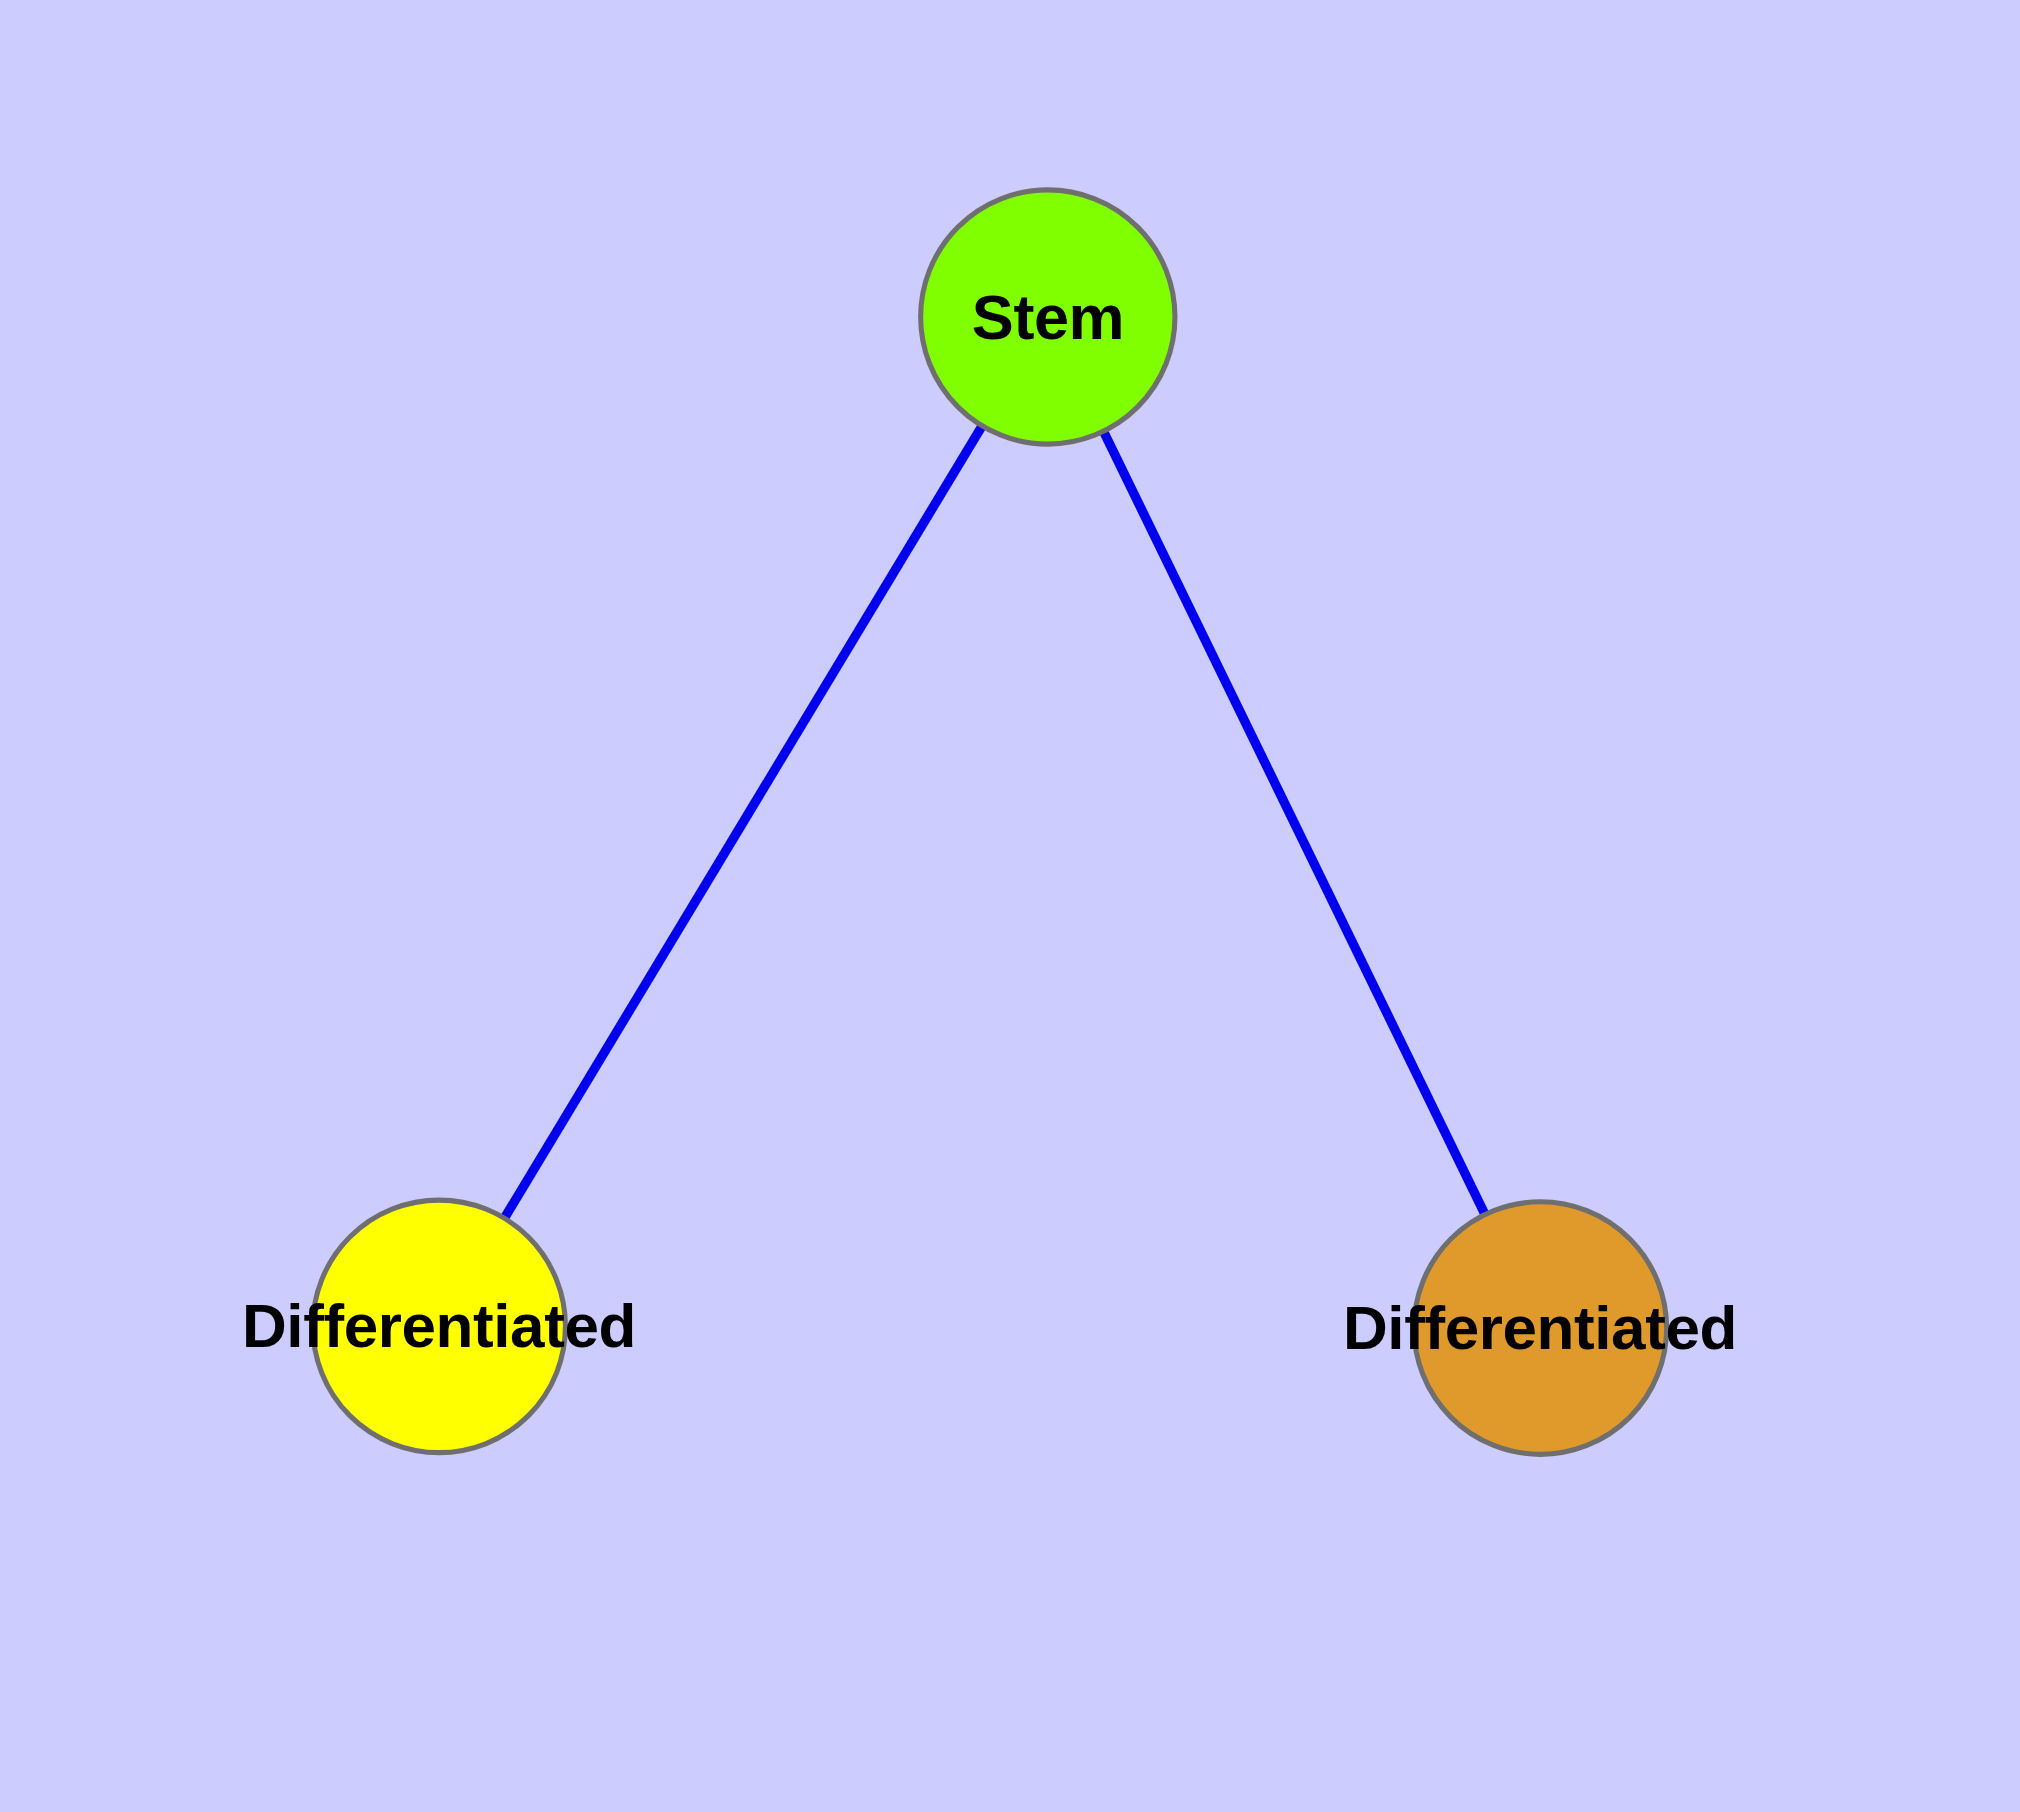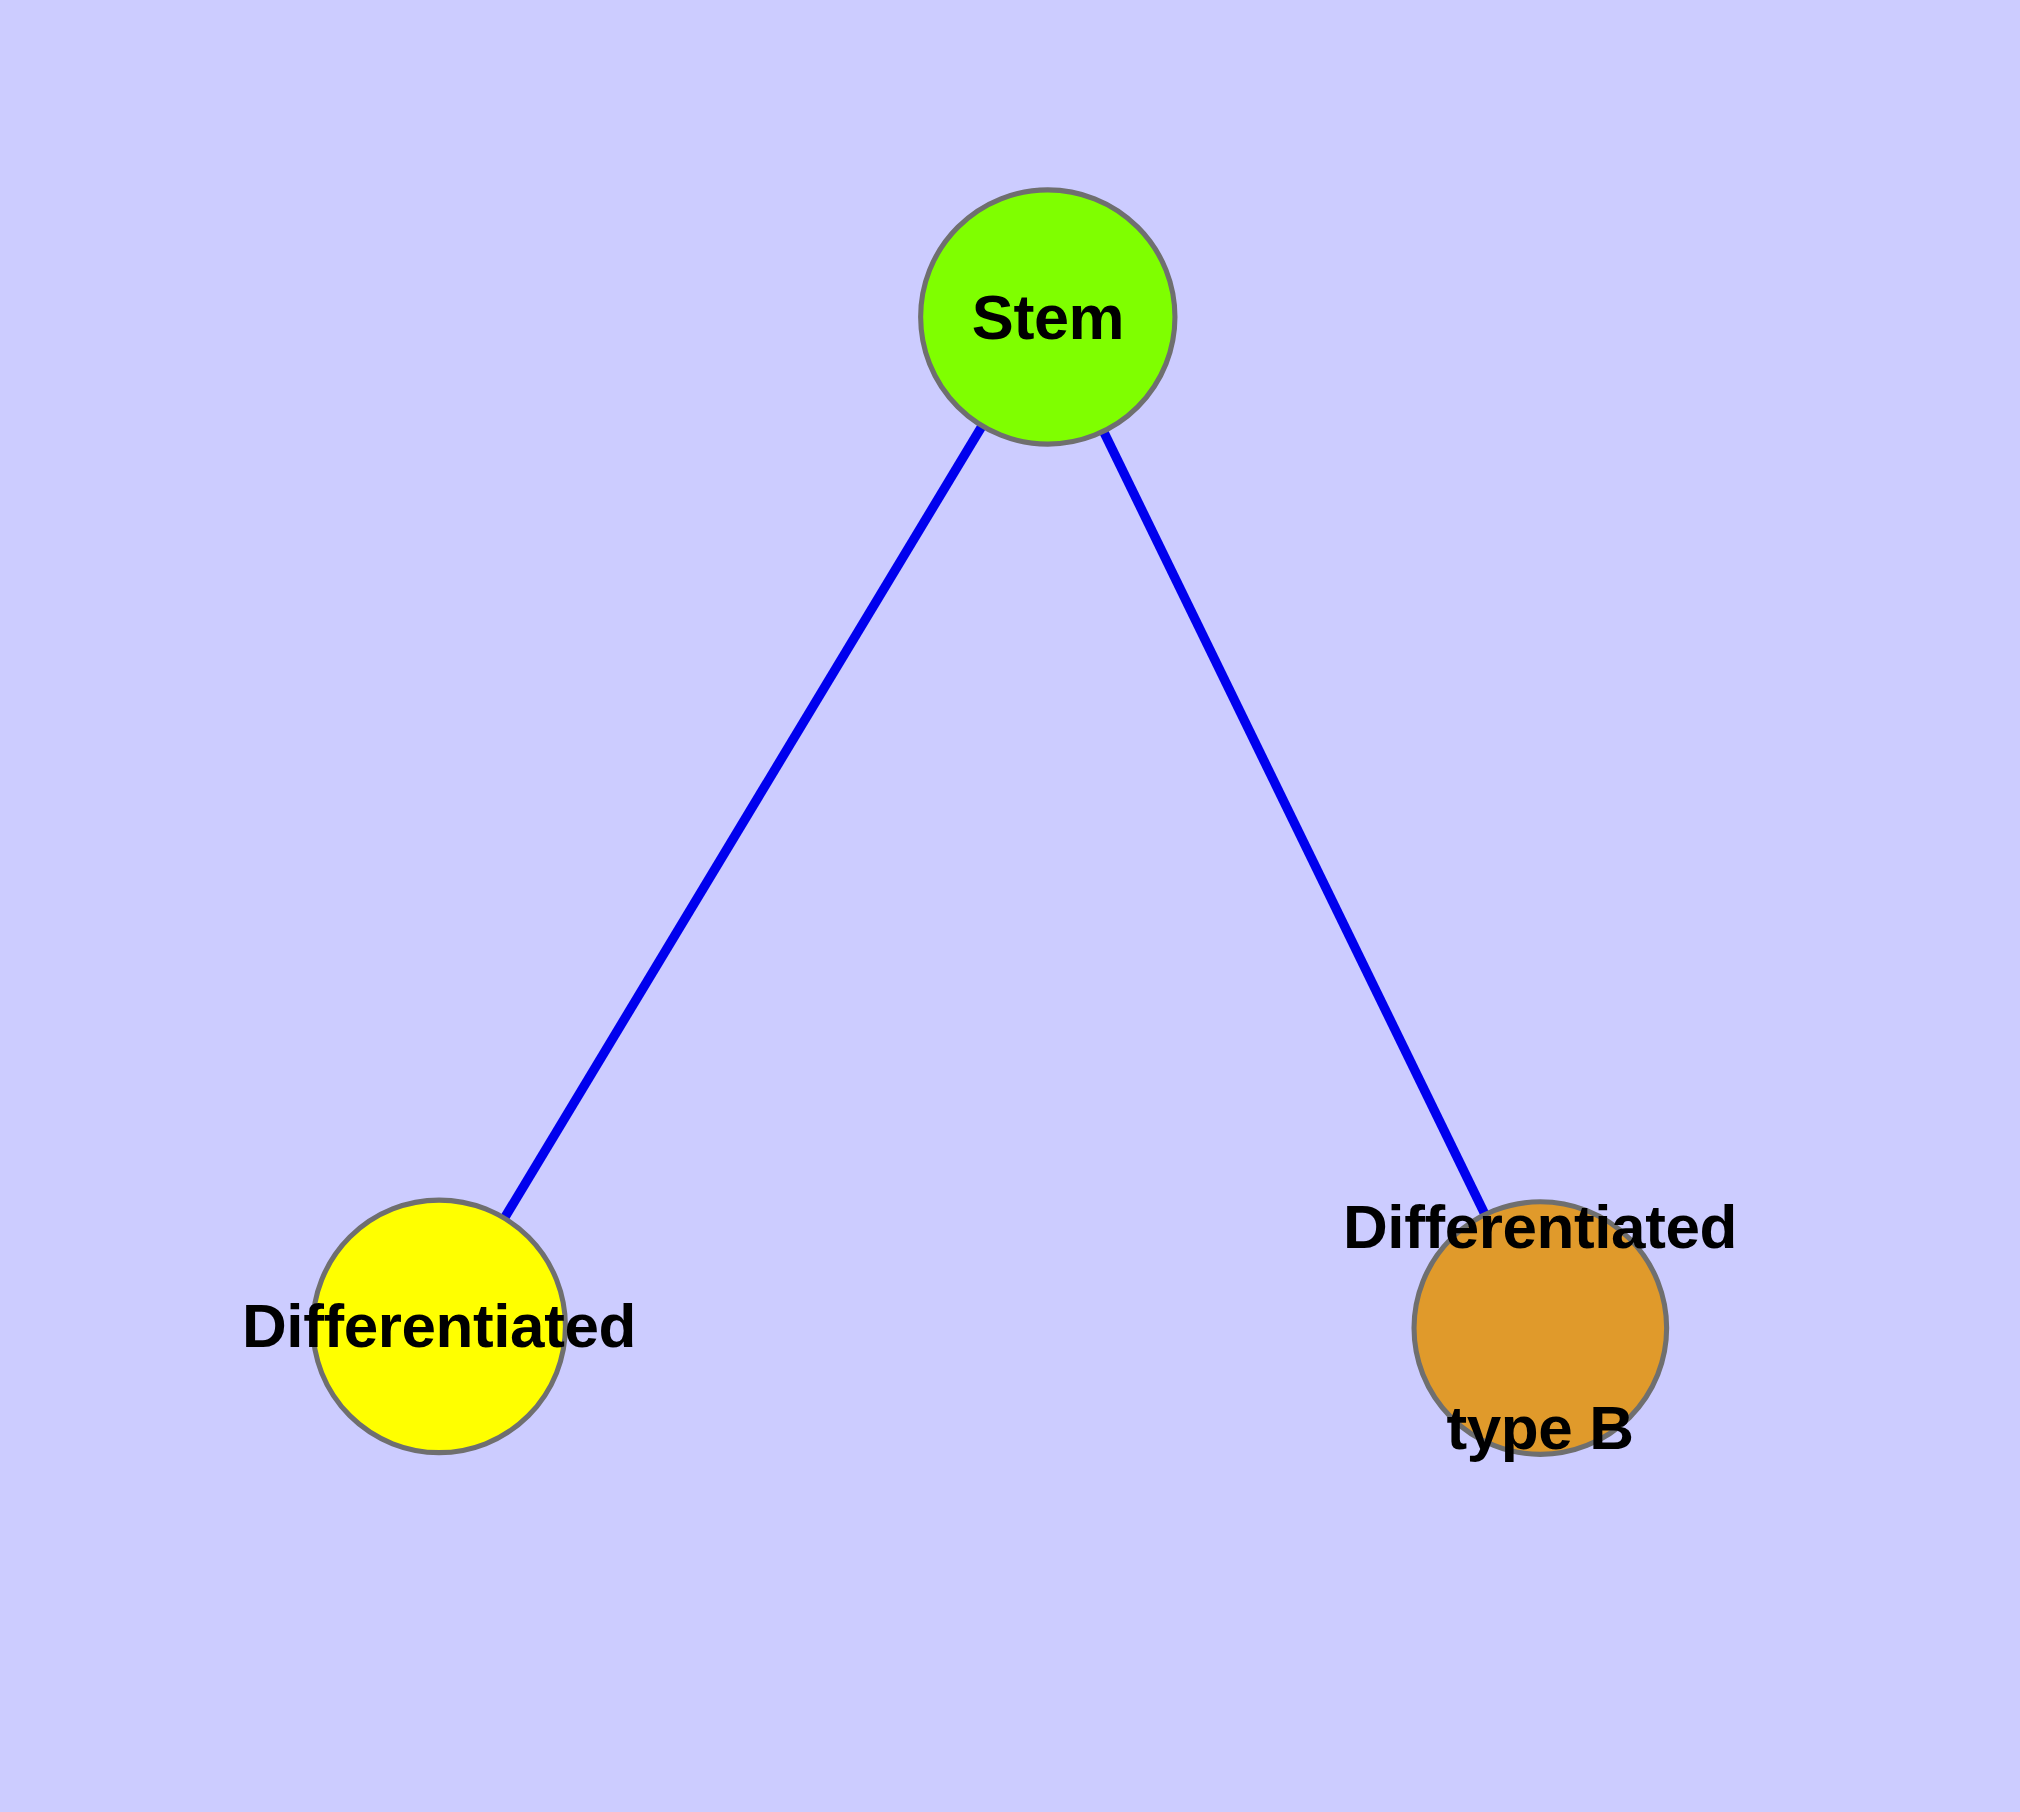--- a/index.html
+++ b/index.html
@@ -74,17 +74,16 @@
   <div class="node-label lbl-stem" style="left: 1048px; top: 317px; color: rgb(0, 0, 0);">
     <div>Stem</div>
   </div>
 
   <div class="node-label lbl-typeA" style="left: 439px; top: 1326px; color: rgb(0, 0, 0);">
     <div>Differentiated</div>
   </div>
 
   <div class="node-label lbl-typeB" style="left: 1540px; top: 1328px; color: rgb(0, 0, 0);">
     <div>Differentiated</div>
-    <div>type B</div>
   </div>
 
 </div>
 
 
 </body></html>

